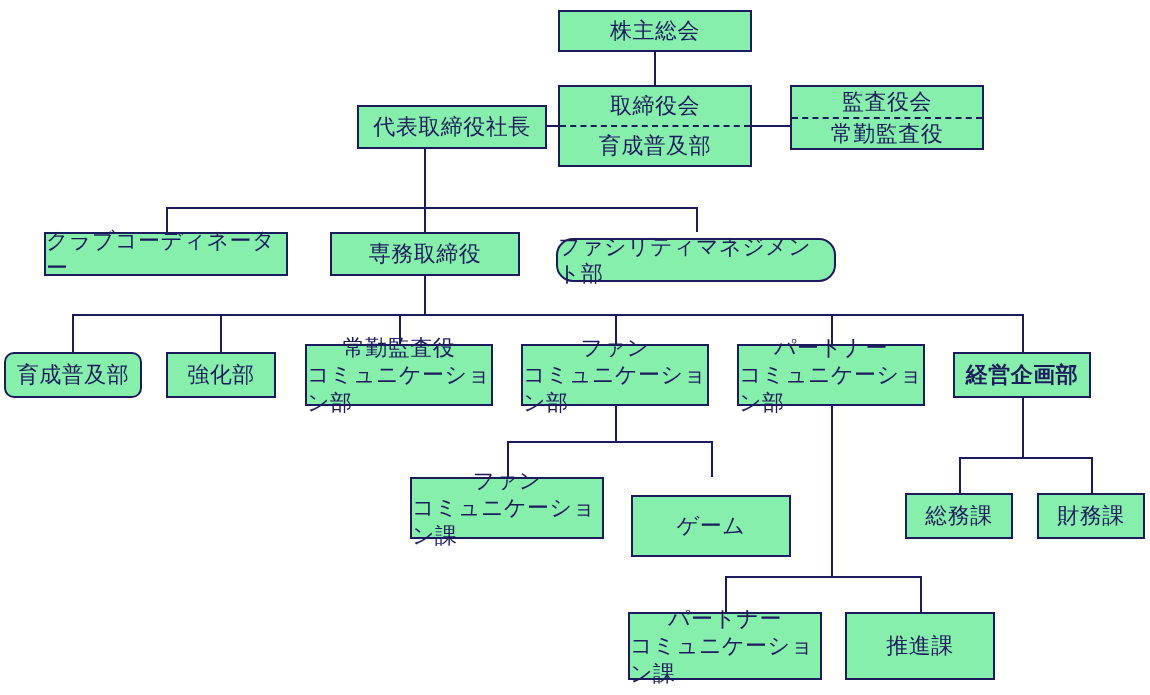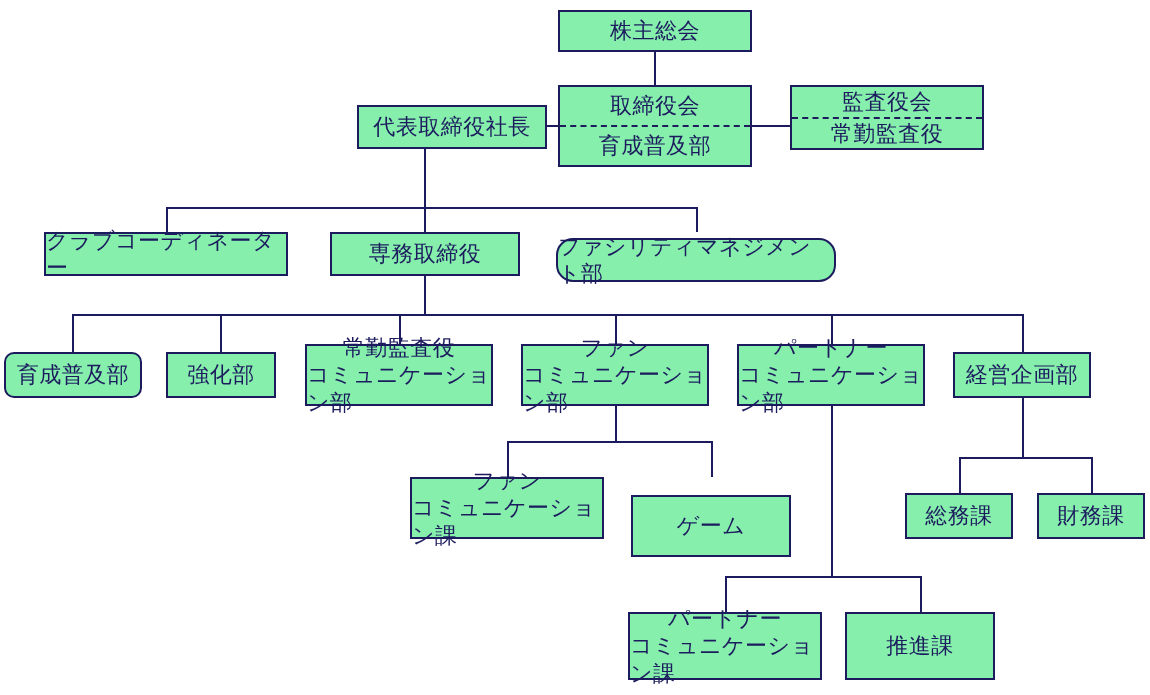--- a/index.html
+++ b/index.html
@@ -124,21 +124,21 @@
       <div class="line2">コミュニケーション部</div>
     </div>
     <div class="node" style="left: 521px; top: 344px; width: 188px; height: 62px;">
       <div class="line2">ファン</div>
       <div class="line2">コミュニケーション部</div>
     </div>
     <div class="node" style="left: 737px; top: 344px; width: 188px; height: 62px;">
       <div class="line2">パートナー</div>
       <div class="line2">コミュニケーション部</div>
     </div>
-    <div class="node" style="left: 953px; top: 352px; width: 138px; height: 46px;">
+    <div class="node" style="left: 953px; top: 352px; width: 138px; height: 46px; font-weight: bold;">
       <div class="line2">経営企画部</div>
     </div>
     <div class="node" style="left: 410px; top: 477px; width: 194px; height: 62px;">
       <div class="line2">ファン</div>
       <div class="line2">コミュニケーション課</div>
     </div>
     <div class="node" style="left: 631px; top: 495px; width: 160px; height: 62px;">
       <div class="line2">ゲーム</div>
     </div>
     <div class="node" style="left: 905px; top: 493px; width: 108px; height: 46px;">

